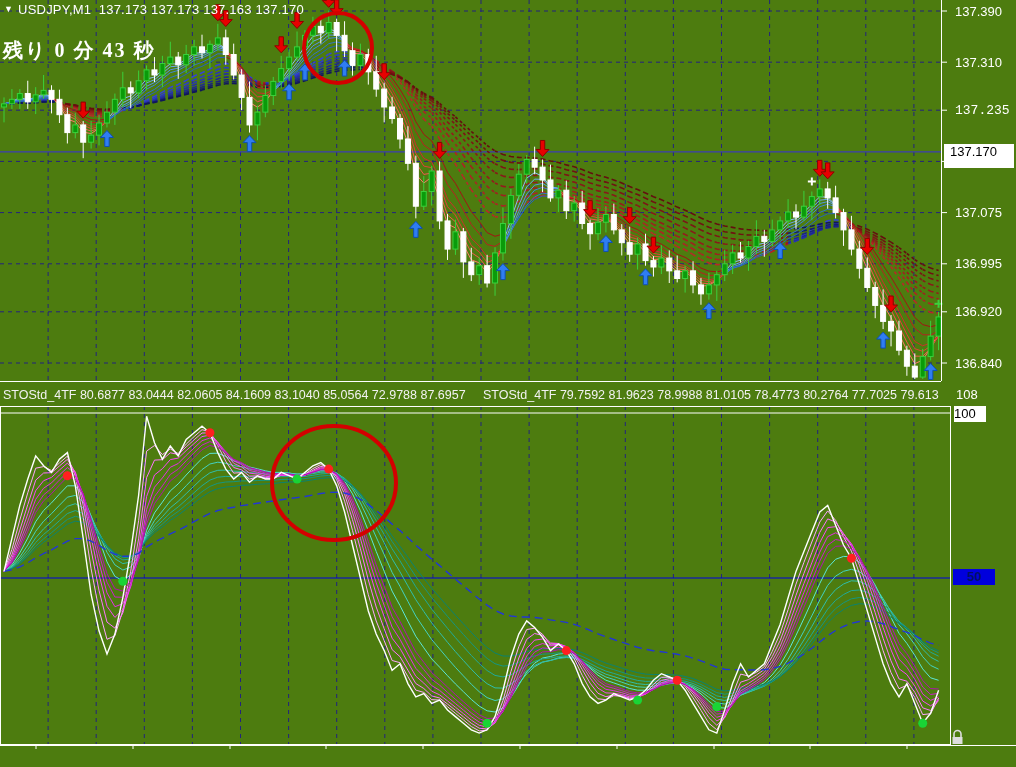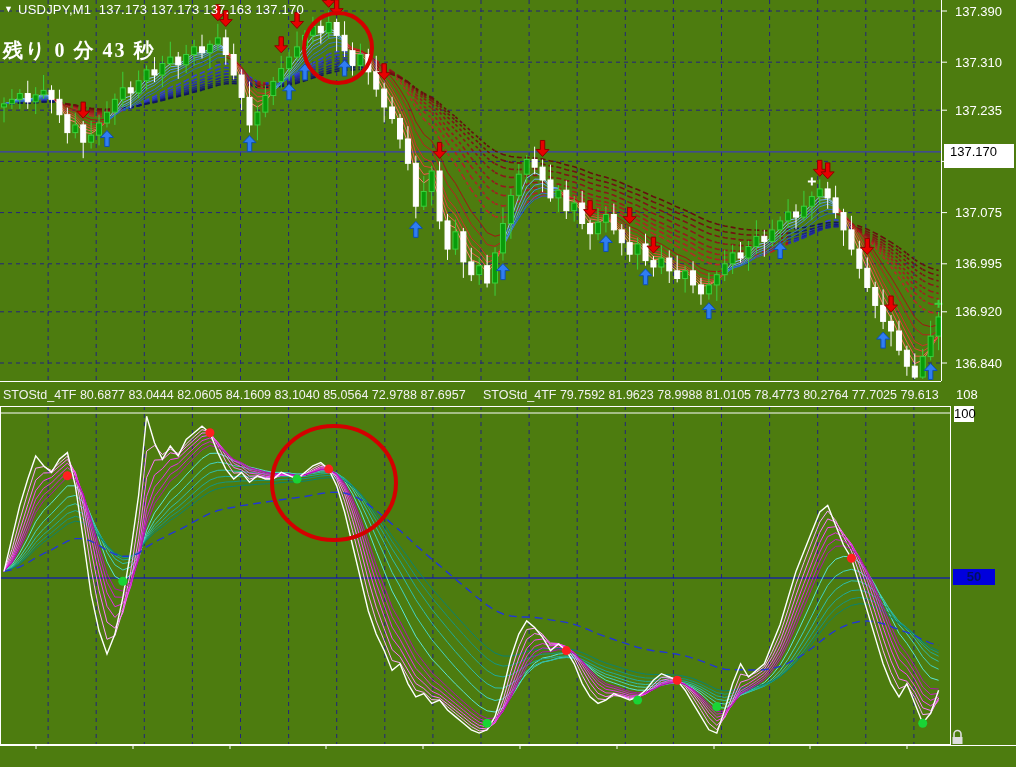--- a/index.html
+++ b/index.html
@@ -11,21 +11,21 @@
   #title-bar .arr{font-size:9px;vertical-align:2px;margin-right:5px;}
   #countdown{left:3px;top:37px;font-size:20px;font-weight:bold;letter-spacing:2px;
              font-family:Liberation Serif, serif;}
   .ind-label{top:388px;font-size:12.5px;color:#f2f2f2;}
   #ind-label-1{left:3px;text-align:right;}
   #ind-label-2{left:483px;max-width:456px;overflow:hidden;}
   .price-label{position:absolute;left:955px;font-size:13px;color:#fff;}
   #cur-price-box{left:944px;top:144px;width:70px;height:24px;background:#fff;color:#000;
                  font-size:13px;line-height:16px;padding-left:6px;box-sizing:border-box;z-index:5;}
   #ind-max{left:956px;top:387px;font-size:13px;}
-  #ind-100-box{left:954px;top:406px;width:20px;height:16px;background:#fff;color:#000;
+  #ind-100-box{left:954px;top:406px;width:32px;height:16px;background:#fff;color:#000;
                font-size:13px;line-height:16px;text-align:left;}
   #ind-50-box{left:953px;top:569px;width:42px;height:16px;background:#0000dd;color:#001060;
               font-size:13px;font-weight:bold;line-height:16px;text-align:center;}
   #price-axis,#time-axis{position:absolute;}
   #price-axis{left:941px;top:0;width:85px;height:381px;}
   #time-axis{left:0;top:746px;width:1016px;height:21px;}
 </style>
 </head>
 <body>
 
@@ -459,21 +459,21 @@
   </div>
 
   <div id="countdown" class="ovl">残り 0 分 43 秒</div>
 
   <div id="ind-label-1" class="ovl ind-label">STOStd_4TF 80.6877 83.0444 82.0605 84.1609 83.1040 85.0564 72.9788 87.6957</div>
   <div id="ind-label-2" class="ovl ind-label">STOStd_4TF 79.7592 81.9623 78.9988 81.0105 78.4773 80.2764 77.7025 79.6134</div>
 
   <div id="price-axis">
       <div class="price-label" style="top: 3.5px; left: 14px;">137.390</div>
       <div class="price-label" style="top: 54.7px; left: 14px;">137.310</div>
-      <div class="price-label" style="top: 102.7px; left: 14px;">137.235</div>
+      <div class="price-label" style="top: 102.7px; left: 14px; font-family: Liberation Mono, monospace;">137.235</div>
       <div class="price-label" style="top: 153.9px; left: 14px; font-weight: bold;">137.155</div>
       <div class="price-label" style="top: 205.1px; left: 14px;">137.075</div>
       <div class="price-label" style="top: 256.3px; left: 14px; text-align: right;">136.995</div>
       <div class="price-label" style="top: 304.3px; left: 14px;">136.920</div>
       <div class="price-label" style="top: 355.5px; left: 14px;">136.840</div>
     </div>
   <div id="cur-price-box" class="ovl">137.170</div>
 
   <div id="ind-max" class="ovl">108</div>
   <div id="ind-100-box" class="ovl">100</div>

